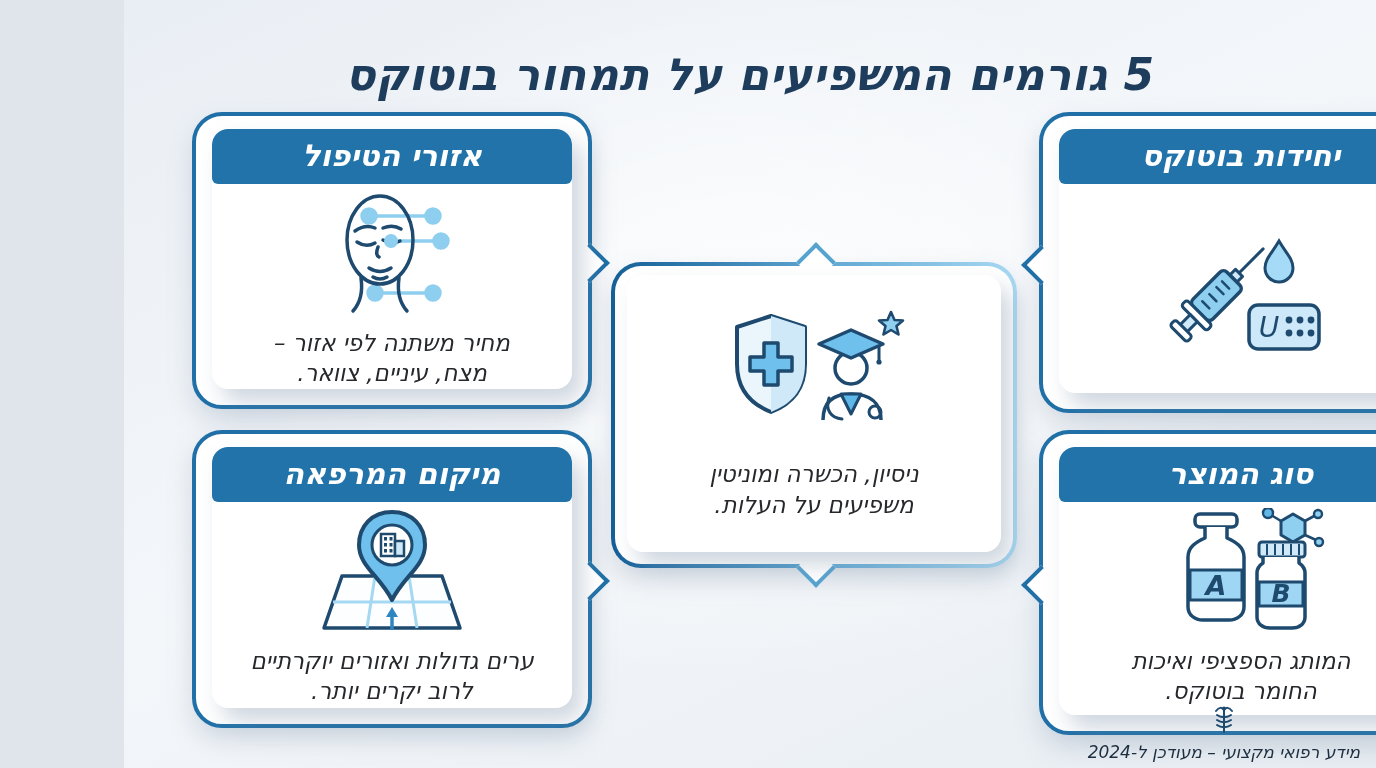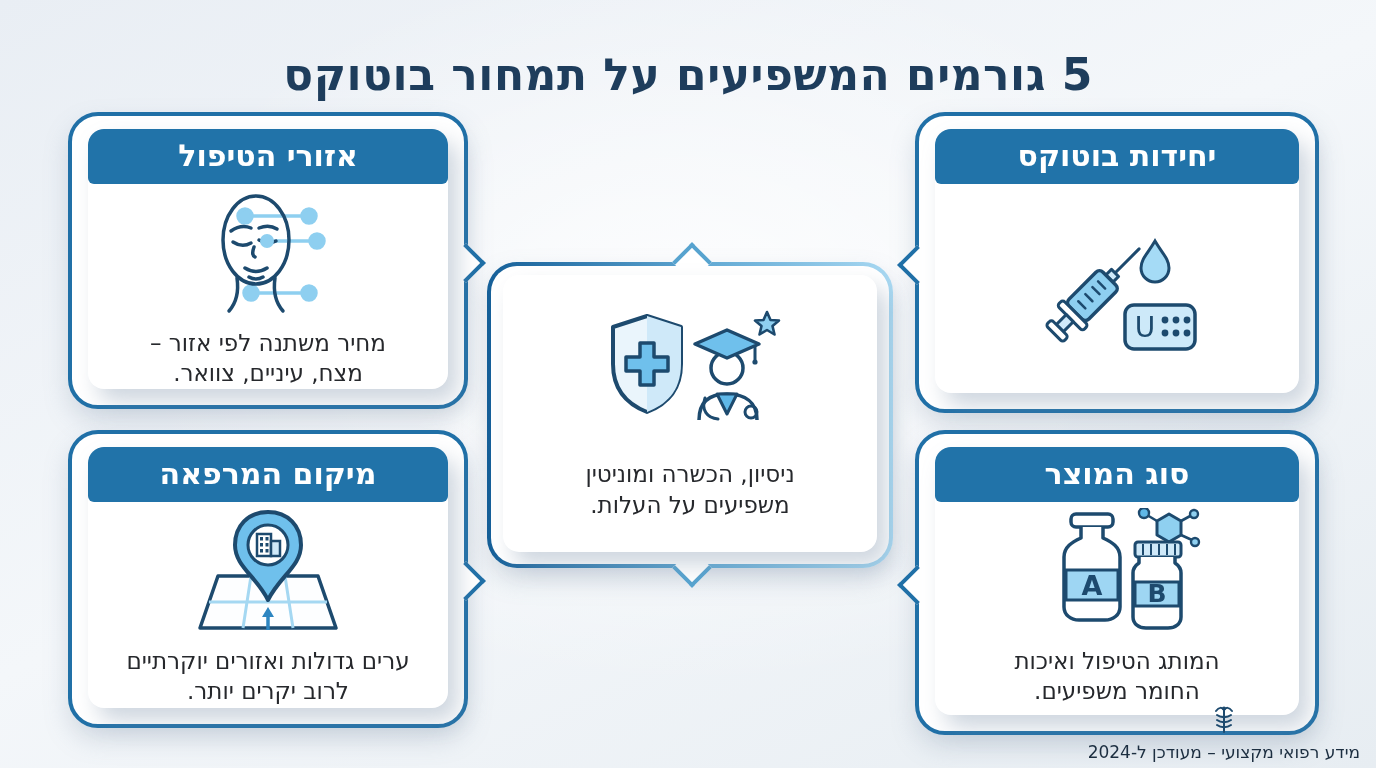--- a/index.html
+++ b/index.html
@@ -1,21 +1,22 @@
 <!DOCTYPE html>
 <html lang="he" dir="rtl"><head>
 <meta charset="utf-8">
 <style>
   html,body{margin:0;padding:0;background:#dfe5ea;}
   .stage{
-    position:relative;width:1376px;height:768px;overflow:hidden;direction:rtl;
+    position:relative;width:1252px;height:768px;overflow:hidden;direction:rtl;
     font-family:"DejaVu Sans","Liberation Sans",sans-serif;
     background:
       radial-gradient(ellipse at 50% 42%, rgba(255,255,255,0.85), rgba(255,255,255,0) 58%),
       linear-gradient(155deg,#e9eef4 0%,#f4f7fa 48%,#e7edf2 100%);
+    font-style: italic;
   }
   .page-title{
     position:absolute;top:20px;left:0;right:0;text-align:center;
     font-size:44px;font-weight:bold;color:#1e3d5c;letter-spacing:0.5px;
   }
   
   .bubble{
     position:absolute;background:#ffffff;border:4px solid #2070a7;border-radius:30px;
     box-shadow:0 12px 24px rgba(120,140,165,0.25);
   }
@@ -219,21 +220,21 @@
           </g>
           <g>
             <rect x="104" y="34" width="46" height="15" rx="3" fill="#cfe9f9" stroke="#1d4a6e" stroke-width="3"></rect>
             <path d="M112,36 v11 M120,36 v11 M128,36 v11 M136,36 v11 M144,36 v11" stroke="#1d4a6e" stroke-width="2" fill="none"></path>
             <path d="M108,49 v6 c-3,2 -6,5 -6,10 v44 c0,7 6,11 13,11 h22 c7,0 13,-4 13,-11 v-44 c0,-5 -3,-8 -6,-10 v-6" fill="#ffffff" stroke="#1d4a6e" stroke-width="3.5" stroke-linejoin="round"></path>
             <rect x="104" y="74" width="44" height="24" fill="#9ed6f3" stroke="#1d4a6e" stroke-width="3"></rect>
             <text x="126" y="94" text-anchor="middle" font-size="25" font-weight="bold" fill="#1d4a6e" font-family="DejaVu Sans, Liberation Sans, sans-serif">B</text>
           </g>
         </svg>
       </div>
-      <p class="body-text bt-5">המותג הטיפול ואיכות החומר משפיעים.</p>
+      <p class="body-text bt-5">המותג הספציפי ואיכות החומר בוטוקס.</p>
     </div>
   </div>
 
   <div class="footer">
     <svg width="22" height="28" viewBox="0 0 22 28">
       <g stroke="#1d4a6e" stroke-width="2" fill="none" stroke-linecap="round">
         <line x1="11" y1="5" x2="11" y2="27"></line>
         <path d="M3,6 C6,2 9,2 11,5 C13,2 16,2 19,6"></path>
         <path d="M4,10 C8,13 14,13 18,10"></path>
         <path d="M18,15 C14,18 8,18 4,15"></path>

